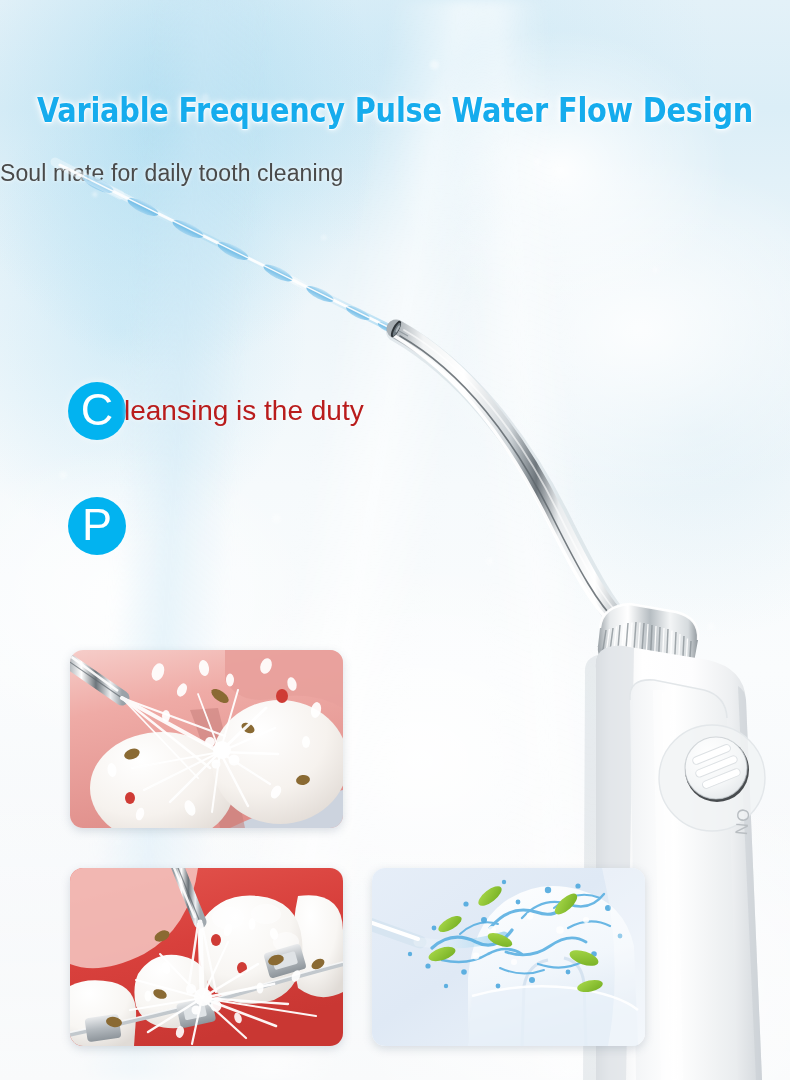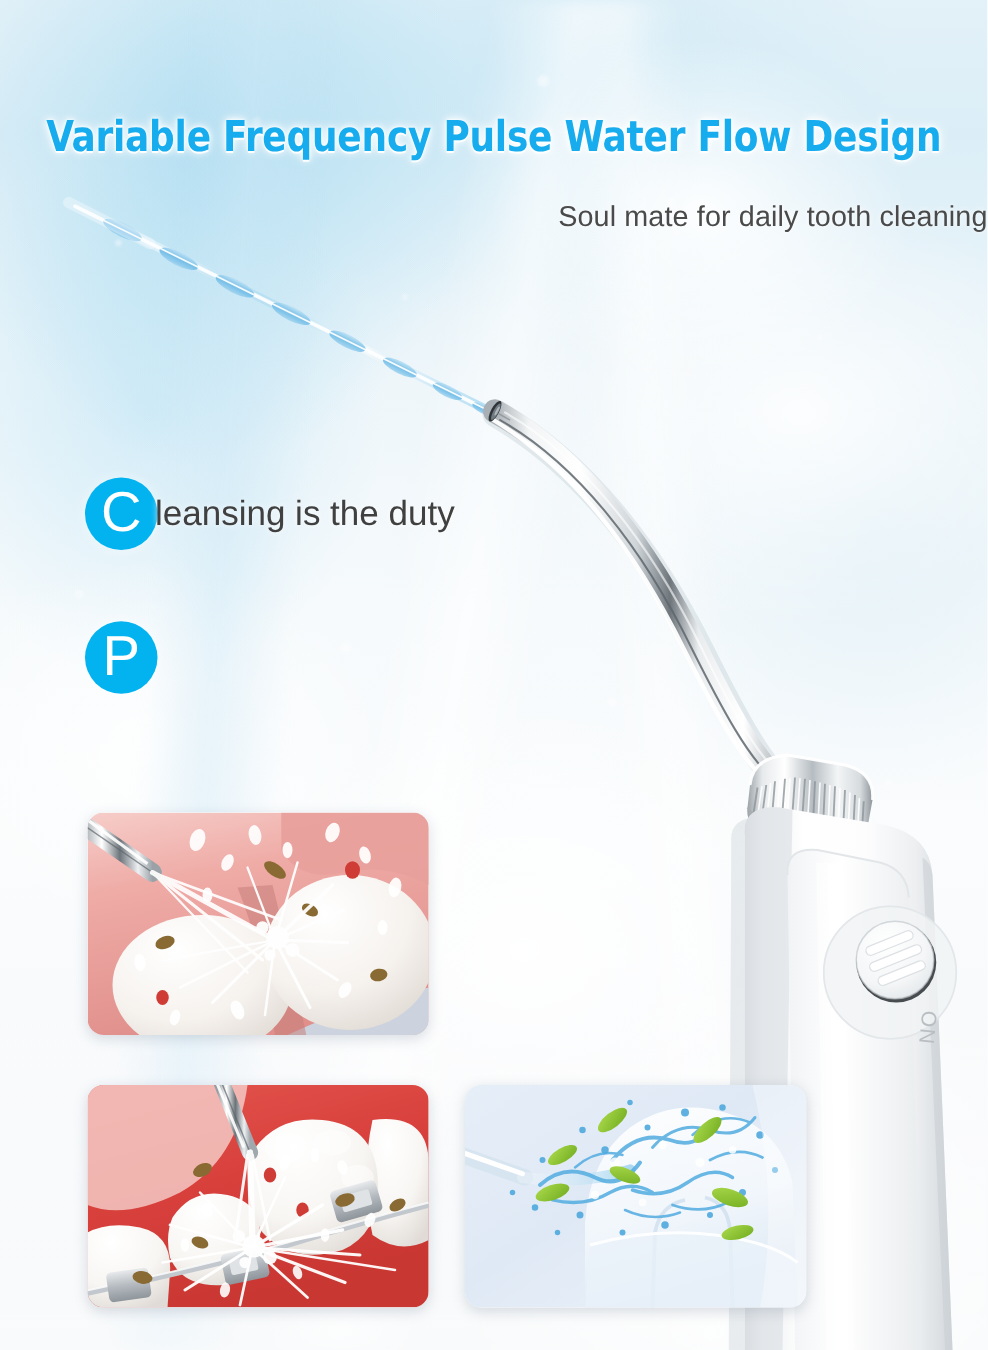--- a/index.html
+++ b/index.html
@@ -94,21 +94,21 @@
     transform:scaleX(0.94);
     text-shadow:
       0 0 2px #ffffff,
       0 0 5px #ffffff,
       0 0 9px rgba(255,255,255,0.95),
       0 1px 0 rgba(255,255,255,0.9);
     white-space:nowrap;
   }
   .subhead {
     position:absolute; left:0; top:160px; width:790px;
-    text-align:right;
+    text-align:left;
     font-size:23px;
     color:#4a4a4a;
     letter-spacing:0.1px;
     text-shadow:0 0 4px rgba(255,255,255,0.9);
   }
 
   
   .bullet {
     position:absolute;
     display:flex;
@@ -124,21 +124,21 @@
     color:#ffffff;
     font-size:45px;
     line-height:1;
     font-weight:400;
     flex:0 0 auto;
     box-shadow:0 0 10px rgba(255,255,255,0.5);
     padding-bottom:3px;
   }
   .bullet-text {
     font-size:28px;
-    color:#404040;
+    color:#b91c1c;
     margin-left:-2px;
     text-shadow:0 0 5px rgba(255,255,255,0.85);
   }
 
   
   #device { position:absolute; left:0; top:0; width:790px; height:1080px; pointer-events:none; }
 
   
   .thumb {
     position:absolute;

